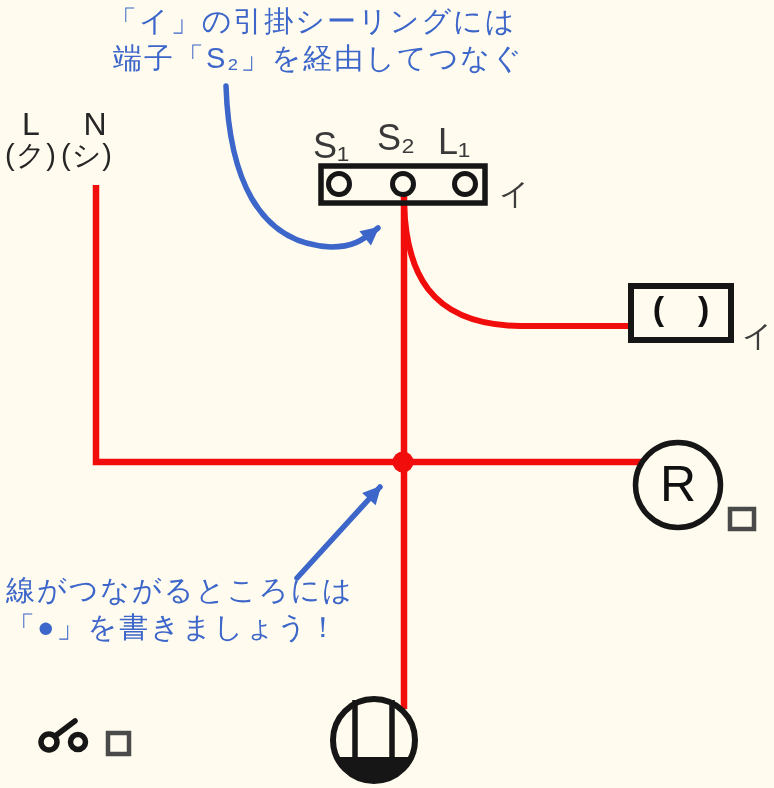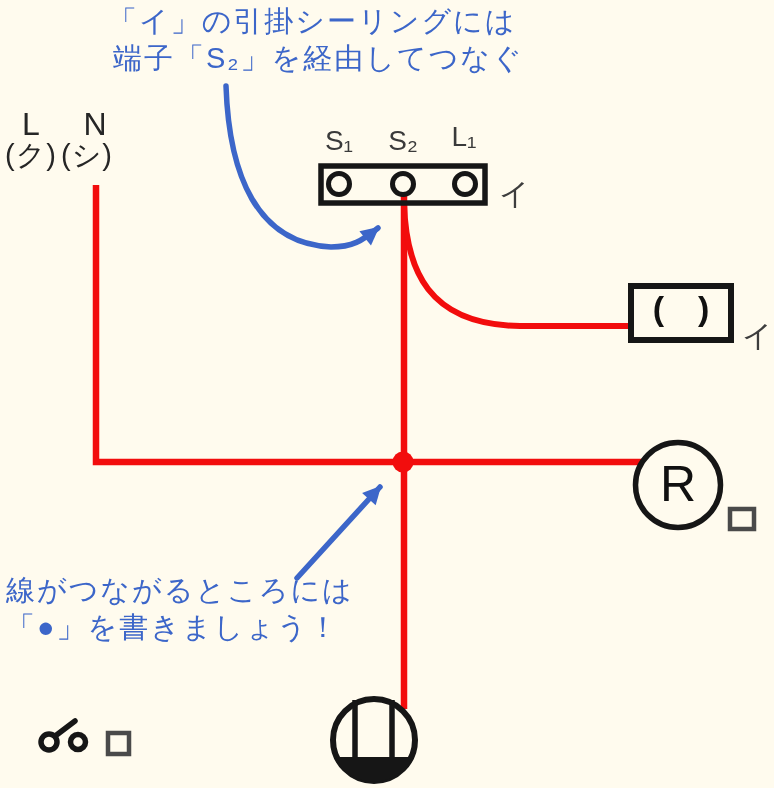--- a/index.html
+++ b/index.html
@@ -16,21 +16,21 @@
     background: var(--background);
     font-family: "Liberation Sans", "DejaVu Sans", sans-serif;
     overflow: hidden;
   }
   .canvas { position: relative; width: 774px; height: 788px; }
   .canvas > svg { position: absolute; left: 0; top: 0; }
   .txt { position: absolute; white-space: nowrap; line-height: 1.2; }
   .note { color: var(--annotation); font-size: 29px; letter-spacing: 2px; }
   .src-label { color: #262626; font-size: 32px; text-align: center; }
   .src-kana { color: #262626; font-size: 29px; text-align: center; letter-spacing: 1px; }
-  .term-label { color: var(--label); font-size: 28px; text-align: center; }
+  .term-label { color: var(--label); font-size: 36px; }
   .circuit-label { color: #3D3D3D; font-size: 30px; }
   .box-text { color: #111; font-size: 34px; font-weight: 700; text-align: center; line-height: 1.15; }
   .r-text { color: #111; font-size: 50px; font-weight: 500; text-align: center; line-height: 1; }
 
   .wire { stroke: var(--wire); fill: none; }
   .wire-dot { fill: var(--wire); stroke: none; }
   .sym { stroke: var(--symbol); fill: none; }
   .sym-fill { fill: var(--symbol); stroke: none; }
   .term-circle { stroke: var(--symbol); fill: var(--background); }
   .ann { stroke: var(--annotation); fill: none; }
@@ -80,21 +80,21 @@
 
   <div class="txt note" style="left:108px; top:4px;">「イ」の引掛シーリングには</div>
   <div class="txt note" style="left:113px; top:41px;text-align:center;">端子「S₂」を経由してつなぐ</div>
 
   <div class="txt src-label" style="left:14px; top:105px; width:34px;">L</div>
   <div class="txt src-label" style="left:78px; top:105px; width:34px;">N</div>
   <div class="txt src-kana" style="left:0px; top:138px; width:62px;">(ク)</div>
   <div class="txt src-kana" style="left:56px; top:138px; width:62px;">(シ)</div>
 
   <div class="txt term-label" style="left:313px; top:124px; width:52px;">S₁</div>
-  <div class="txt term-label" style="left:377px; top:124px; width:52px;">S₂</div>
+  <div class="txt term-label" style="left:377px; top:116px; width:52px;">S₂</div>
   <div class="txt term-label" style="left:438px; top:120px; width:52px;">L₁</div>
   <div class="txt circuit-label" style="left:499px; top:176px;">イ</div>
 
   <div class="txt box-text" style="left:628px; top:289px; width:106px;">(　)</div>
   <div class="txt circuit-label" style="left:742px; top:318px;">イ</div>
 
   <div class="txt r-text" style="left:648px; top:459px; width:60px;">R</div>
 
   <div class="txt note" style="left:6px; top:610px;">「●」を書きましょう！</div>
   <div class="txt note" style="left:6px; top:573px;">線がつながるところには</div>

